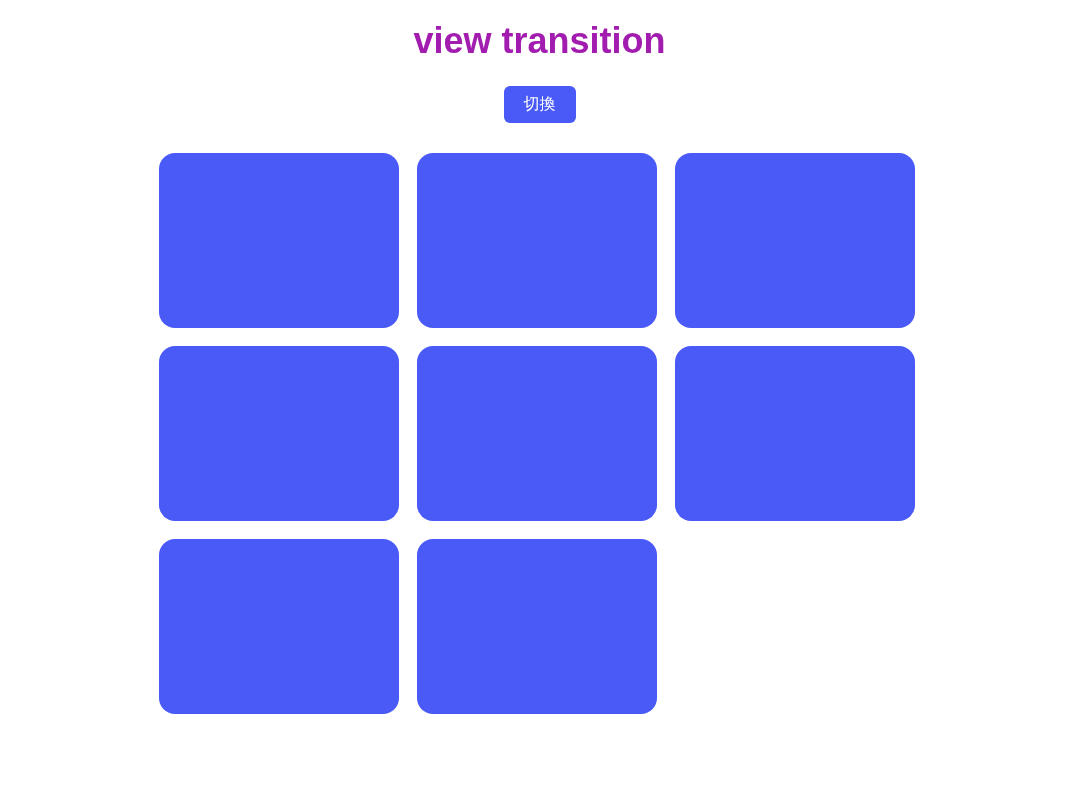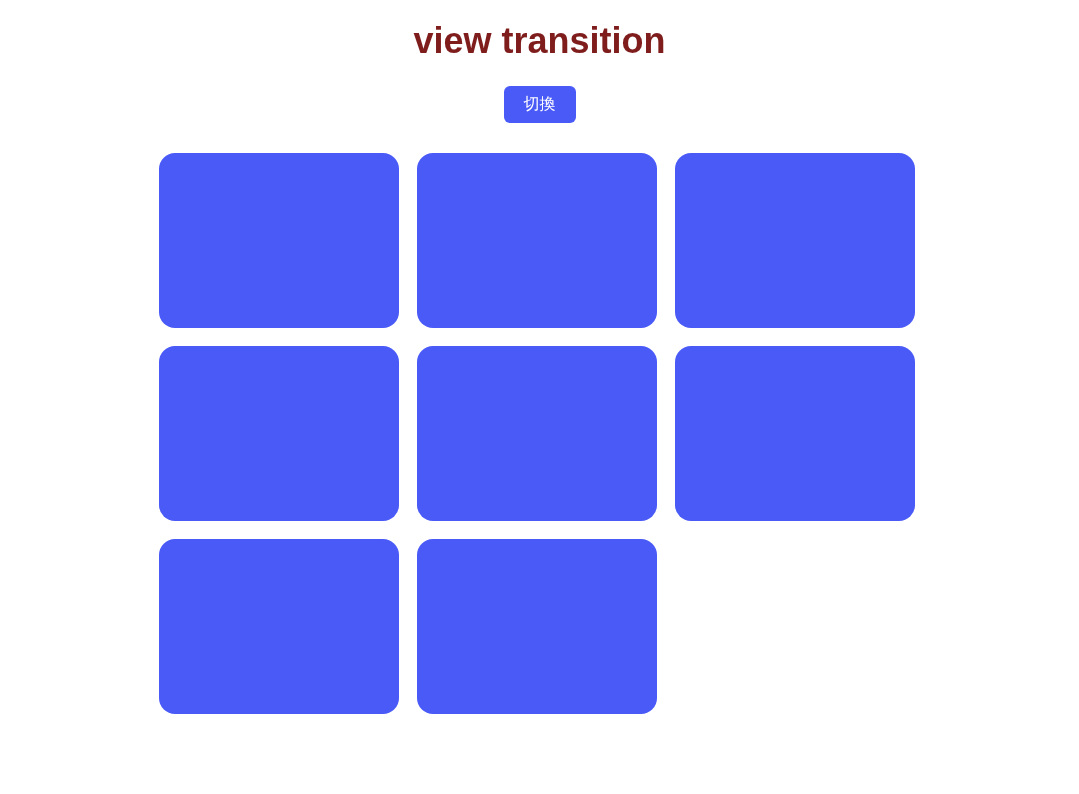--- a/index.html
+++ b/index.html
@@ -16,21 +16,21 @@
       display: flex;
       flex-direction: column;
       align-items: center;
       padding-top: 20px;
       overflow: hidden;
     }
 
     .page-title {
       font-size: 36px;
       font-weight: 700;
-      color: #7f1d1d;
+      color: #a21caf;
       margin-bottom: 24px;
       letter-spacing: 0px;
     }
 
     .switch-button {
       background-color: #4a5af7;
       color: #ffffff;
       border: none;
       border-radius: 6px;
       padding: 8px 20px;

